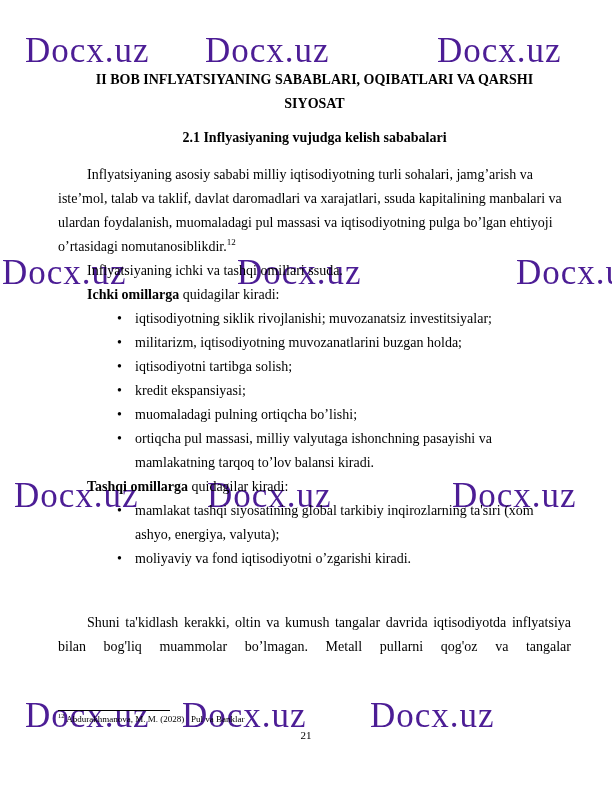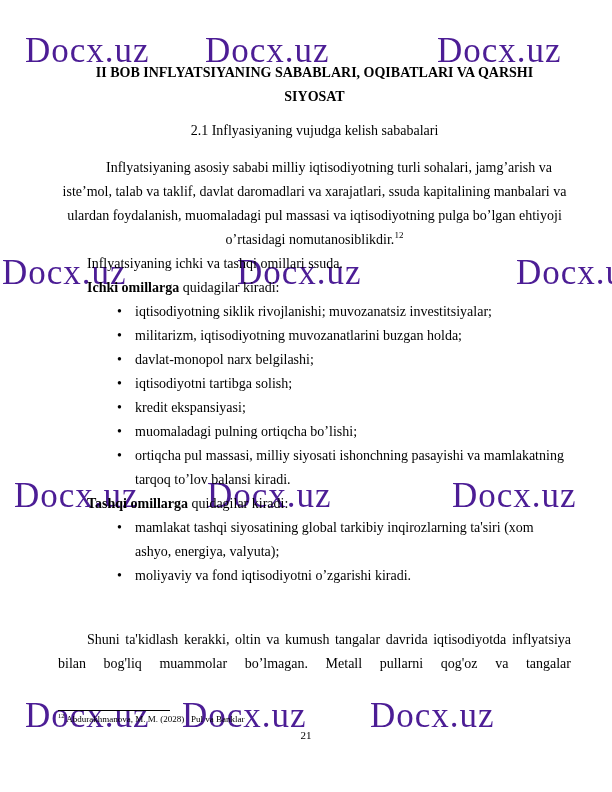--- a/index.html
+++ b/index.html
@@ -22,29 +22,29 @@
   .wm5 { left:237px; top:254px; }
   .wm6 { left:516px; top:254px; }
   .wm7 { left:14px;  top:477px; }
   .wm8 { left:207px; top:477px; }
   .wm9 { left:452px; top:477px; }
   .wm10{ left:25px;  top:697px; }
   .wm11{ left:182px; top:697px; }
   .wm12{ left:370px; top:697px; }
   
   .content {
-    position:absolute; left:0; top:7px; z-index:1;
+    position:absolute; left:0; top:14px; z-index:1;
     width:612px; height:635px; box-sizing:border-box;
     padding:54px 41px 0 58px;
     font-size:14px; line-height:24px;
   }
   .title-line { text-align:center; font-weight:bold; white-space:nowrap; }
-  .subtitle   { text-align:center; font-weight:normal; margin-top:10px; }
+  .subtitle   { text-align:center; font-weight:bold; margin-top:10px; }
   p { margin:0; }
-  .p1 { margin-top:13px;text-align:center; }
+  .p1 { margin-top:13px; }
   .indent { text-indent:29px; }
   sup.ref { font-size:9px; line-height:0; vertical-align:super; }
   ul.factors { list-style:none; margin:0; padding:0; }
   ul.factors li { position:relative; padding-left:77px; }
   ul.factors li::before { content:"\2022"; position:absolute; left:59px; top:0; }
   .closing { margin-top:40px; text-align:justify; text-align-last:justify; }
   
   .footnote-block { position:absolute; left:58px; top:710px; z-index:1; }
   .fn-sep { width:112px; height:0; border-top:1px solid #000; margin-bottom:3px; }
   .fn-line { font-size:9px; line-height:11px; }
@@ -82,25 +82,24 @@
 
     <p class="indent p1"><span>Inflyatsiyaning asosiy sababi milliy iqtisodiyotning turli sohalari, jamg’arish va iste’mol, talab va taklif, davlat daromadlari va xarajatlari, ssuda kapitalining manbalari va ulardan foydalanish, muomaladagi pul massasi va iqtisodiyotning pulga bo’lgan ehtiyoji o’rtasidagi nomutanosiblikdir.</span><sup class="ref">12</sup></p>
 
     <p class="indent">Inflyatsiyaning ichki va tashqi omillari ssuda.</p>
 
     <p class="indent"><b>Ichki omillarga</b><span> quidagilar kiradi:</span></p>
 
     <ul class="factors">
       <li>iqtisodiyotning siklik rivojlanishi; muvozanatsiz investitsiyalar;</li>
       <li>militarizm, iqtisodiyotning muvozanatlarini buzgan holda;</li>
-      <li>davlat-monopol narx belgilashi;</li>
       <li>iqtisodiyotni tartibga solish;</li>
       <li>kredit ekspansiyasi;</li>
       <li>muomaladagi pulning ortiqcha bo’lishi;</li>
-      <li>ortiqcha pul massasi, milliy siyosati ishonchning pasayishi va mamlakatning tarqoq to’lov balansi kiradi.</li>
+      <li>ortiqcha pul massasi, milliy valyutaga ishonchning pasayishi va mamlakatning tarqoq to’lov balansi kiradi.</li>
     </ul>
 
     <p class="indent"><b>Tashqi omillarga</b><span> quidagilar kiradi:</span></p>
 
     <ul class="factors">
       <li>mamlakat tashqi siyosatining global tarkibiy inqirozlarning ta'siri (xom ashyo, energiya, valyuta);</li>
       <li>moliyaviy va fond iqtisodiyotni o’zgarishi kiradi.</li>
     </ul>
 
     <p class="indent closing">Shuni ta'kidlash kerakki, oltin va kumush tangalar davrida iqtisodiyotda inflyatsiya bilan bog'liq muammolar bo’lmagan. Metall pullarni qog'oz va tangalar</p>

